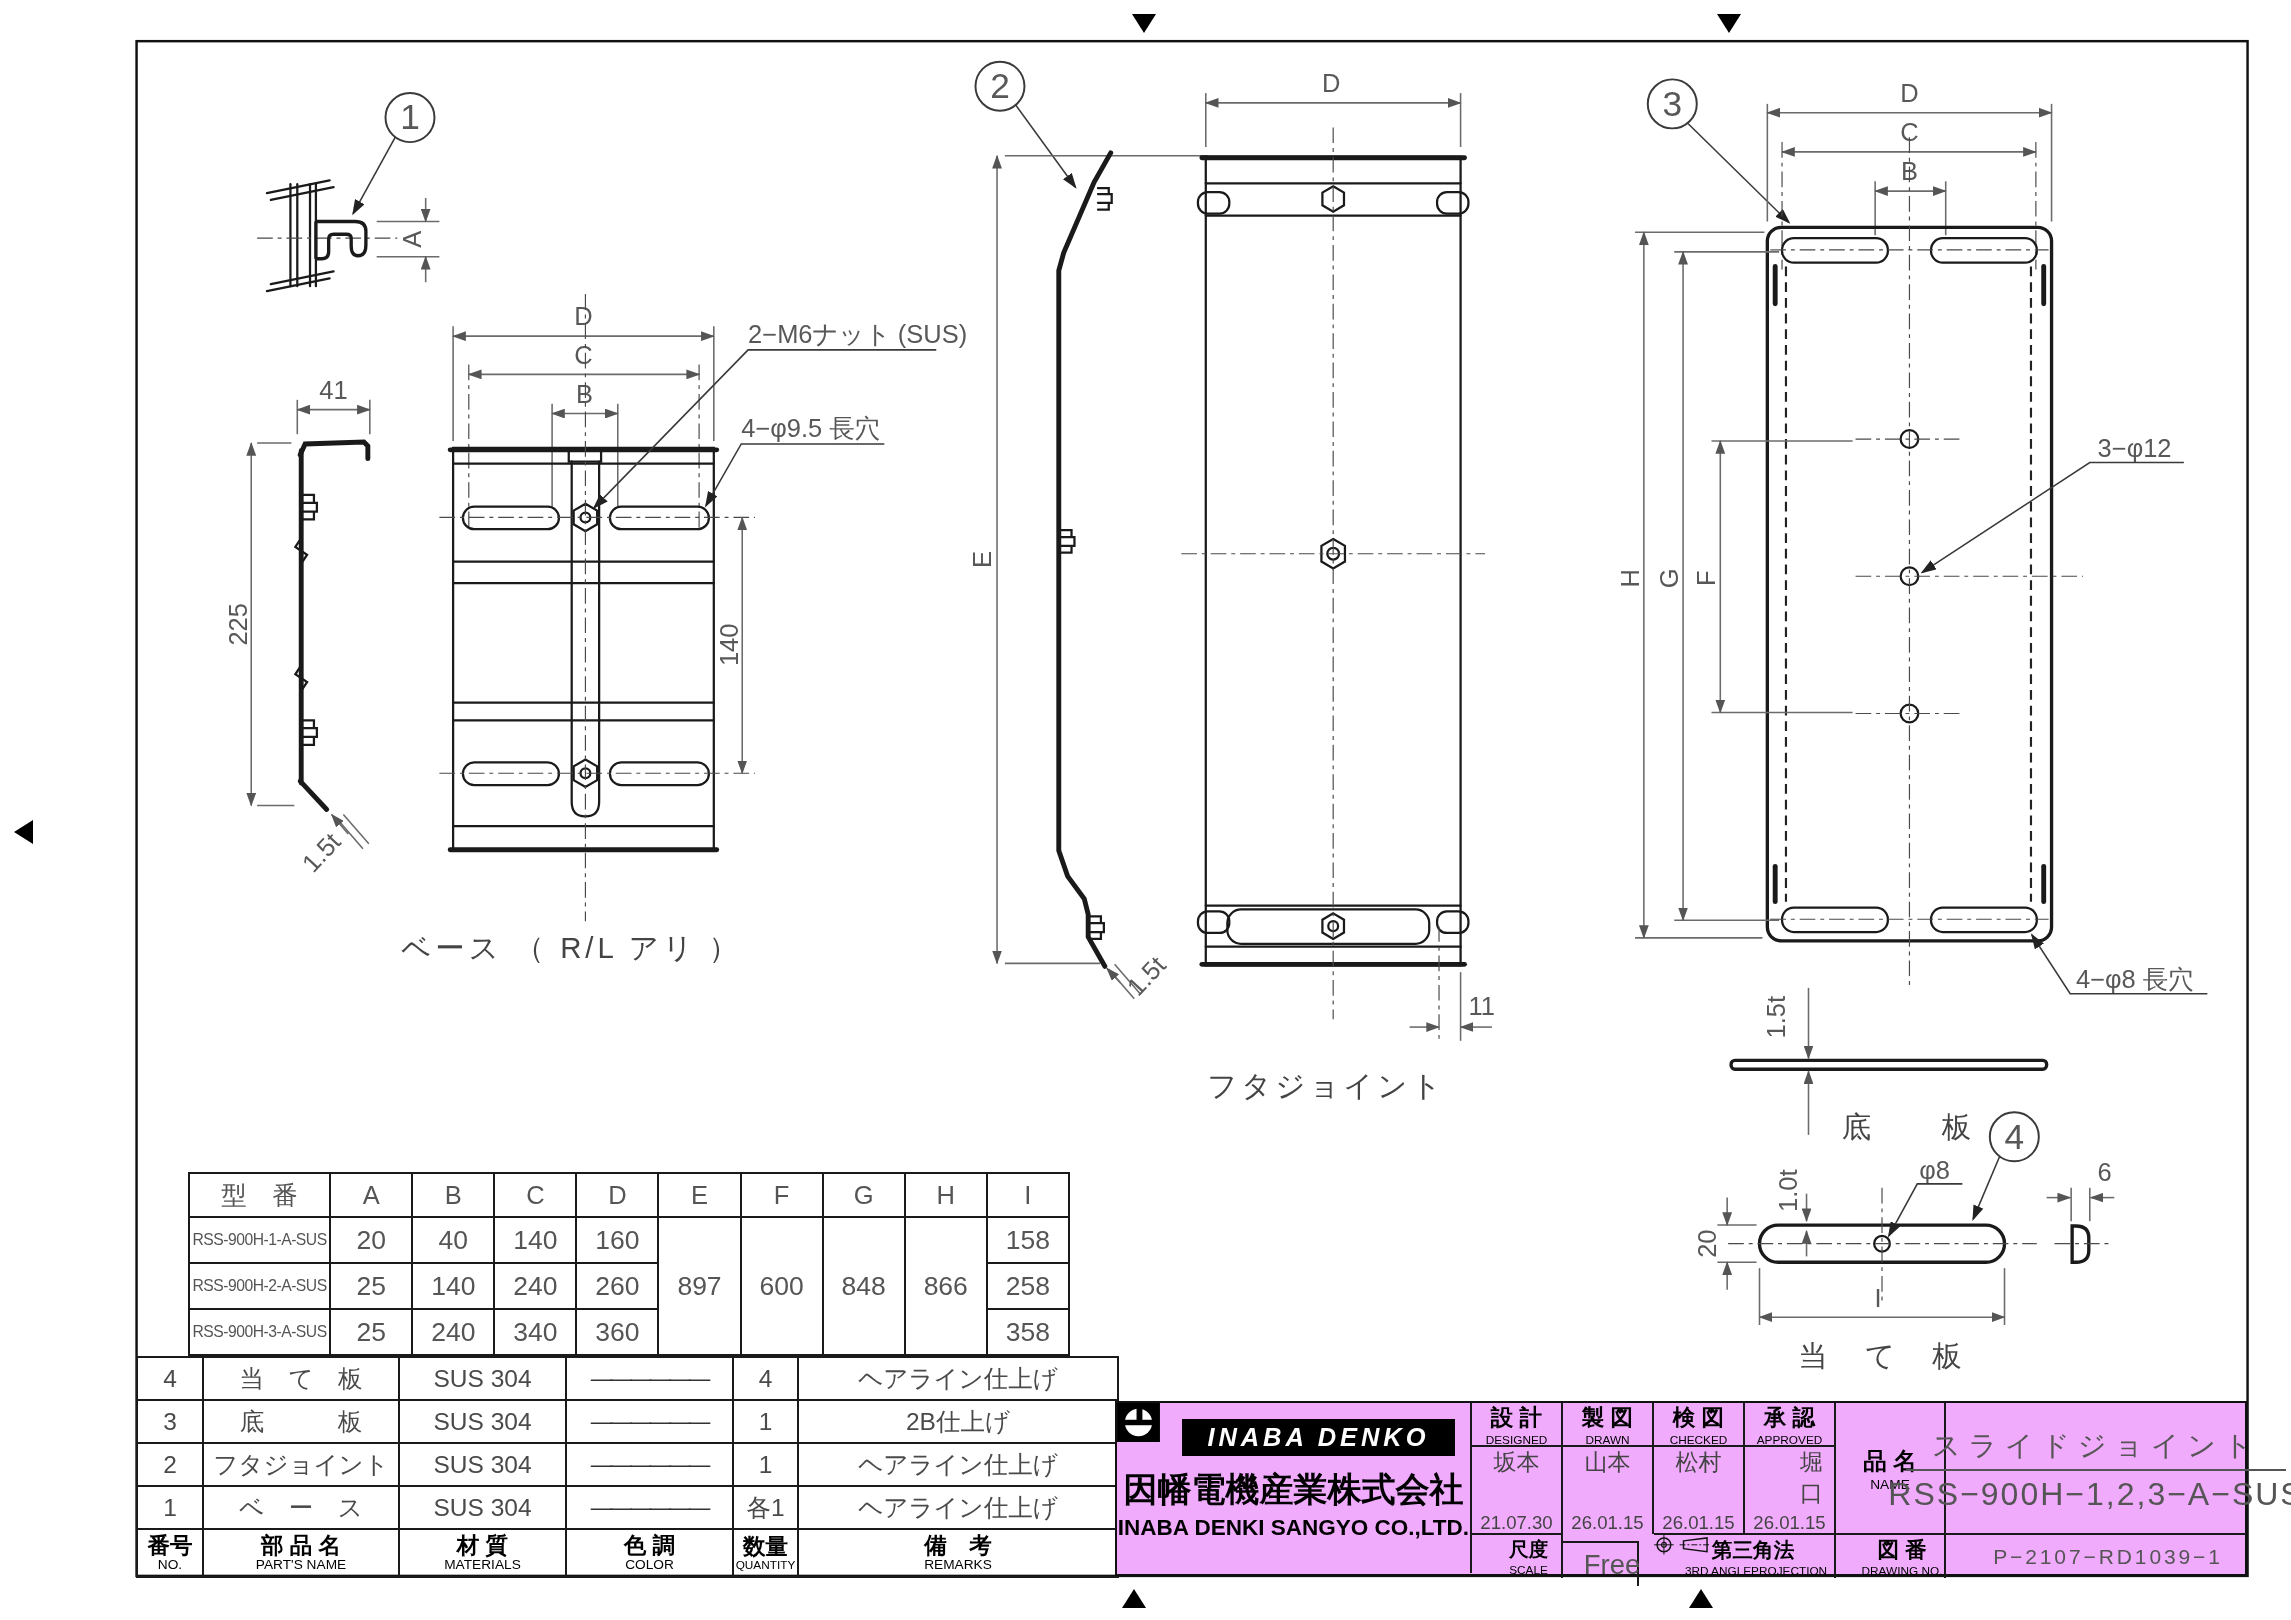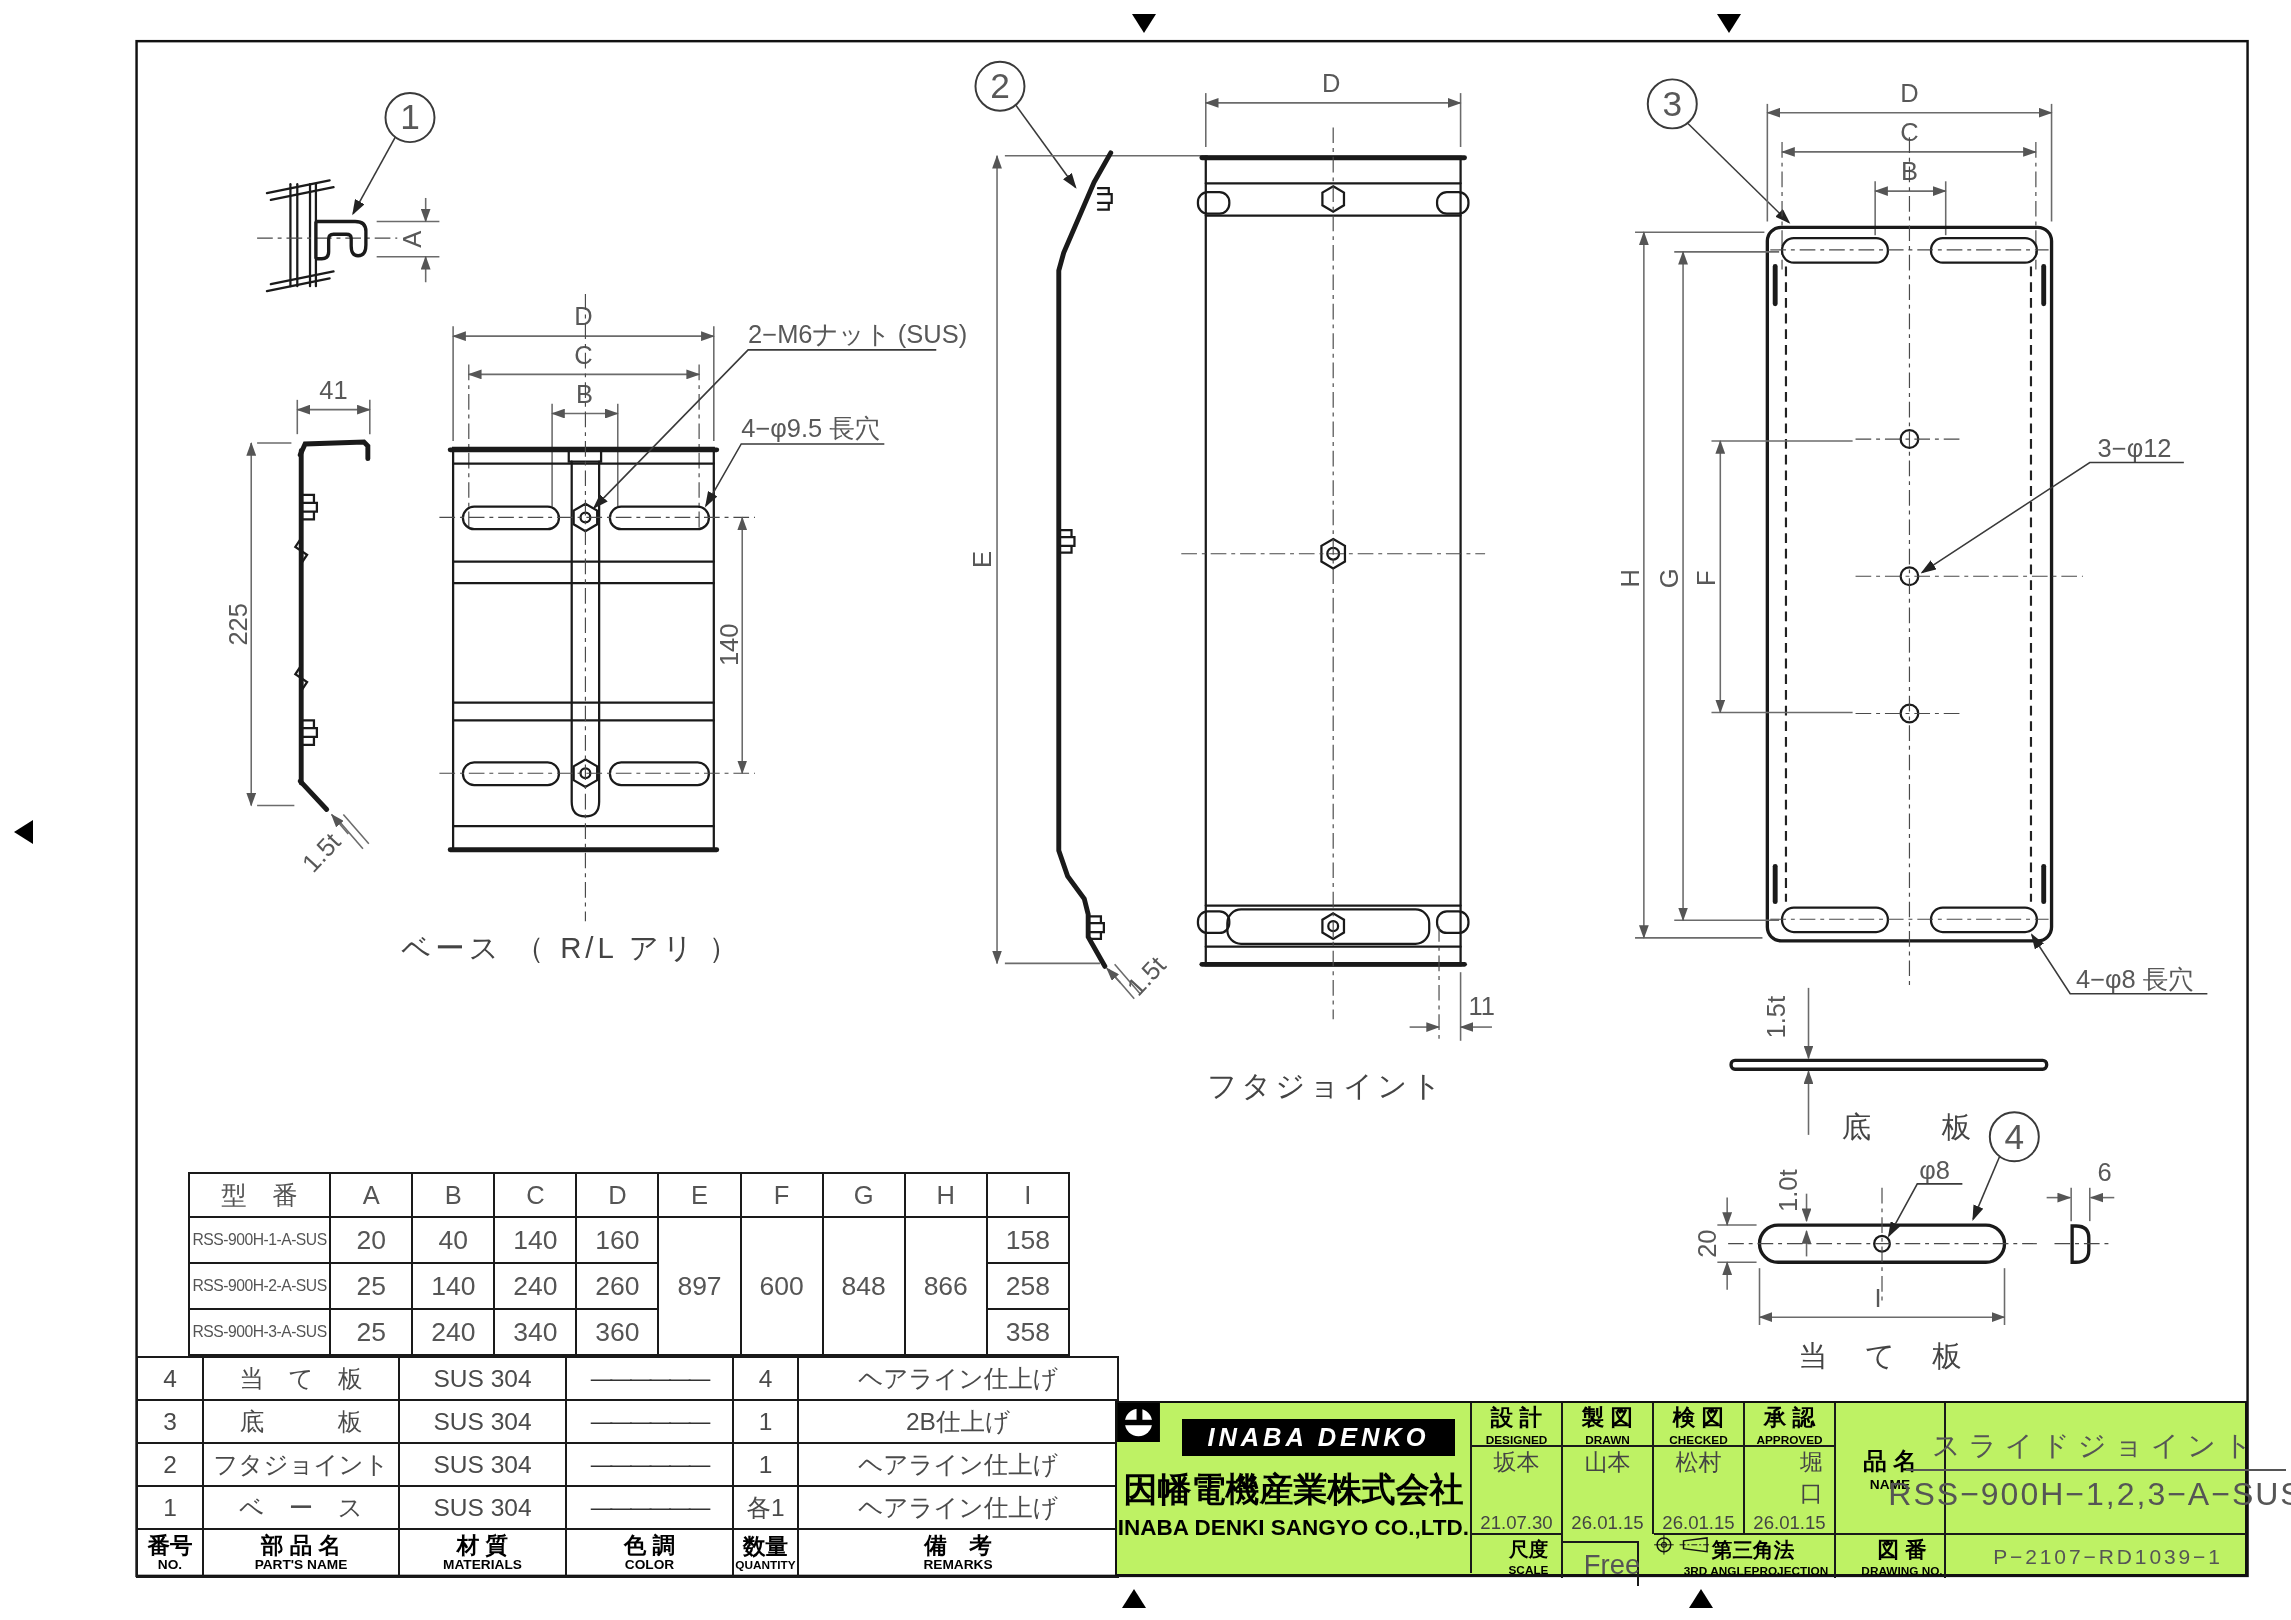--- a/index.html
+++ b/index.html
@@ -29,25 +29,25 @@
   #dimtable{left:188px;top:1172px;width:882px;}
   #dimtable td{font-size:26.5px;color:#555;}
   #dimtable .hdr td{font-size:25.5px;}
   #dimtable td.model{font-size:15.7px;letter-spacing:-0.5px;}
   #partstable{left:136px;top:1356px;width:979px;}
   #partstable td{font-size:24.5px;color:#4a4a4a;}
   #partstable tr.thickrow td{border-bottom-width:2.9px;}
   #partstable td.dash{color:#333;font-size:21.6px;letter-spacing:-2px;}
   #partstable tr.phead td{line-height:1.05;margin-top:40px;}
   .jp{font-size:22.5px;font-weight:bold;color:#000;}
-  .en{font-size:13.7px;font-weight:bold;color:#000;text-align:center;}
+  .en{font-size:13.7px;font-weight:normal;color:#000;text-align:center;}
   .en.small{font-size:11.8px;}
   
   #titleblock{position:absolute;left:1115px;top:1401px;width:1132px;height:175px;
-              border:2.9px solid #111;box-sizing:border-box;background:#bef264;}
+              border:2.9px solid #111;box-sizing:border-box;background:#f0abfc;}
   .cell{position:absolute;box-sizing:border-box;display:flex;flex-direction:column;
         align-items:center;justify-content:center;text-align:center;}
   .br{border-right:2px solid #1a1a1a;} .bt{border-top:2px solid #1a1a1a;padding-left:24px;}
   .val{color:#555;}
   #company{left:0;top:0;width:355px;height:170px;justify-content:flex-start;padding-top:13.7px;}
   .logo-row{display:flex;align-items:center;width:323px;height:41px;}
   .logo-mark{width:43px;height:39px;}
   .logo-bar{flex:1;height:37px;margin-left:6.9px;background:#000;display:flex;align-items:center;justify-content:center;}
   .logo-bar span{color:#fff;font-weight:bold;font-style:italic;font-size:25.5px;letter-spacing:3.9px;}
   .company-jp{font-size:34px;font-weight:900;color:#000;letter-spacing:0px;margin-top:9.8px;white-space:nowrap;}

